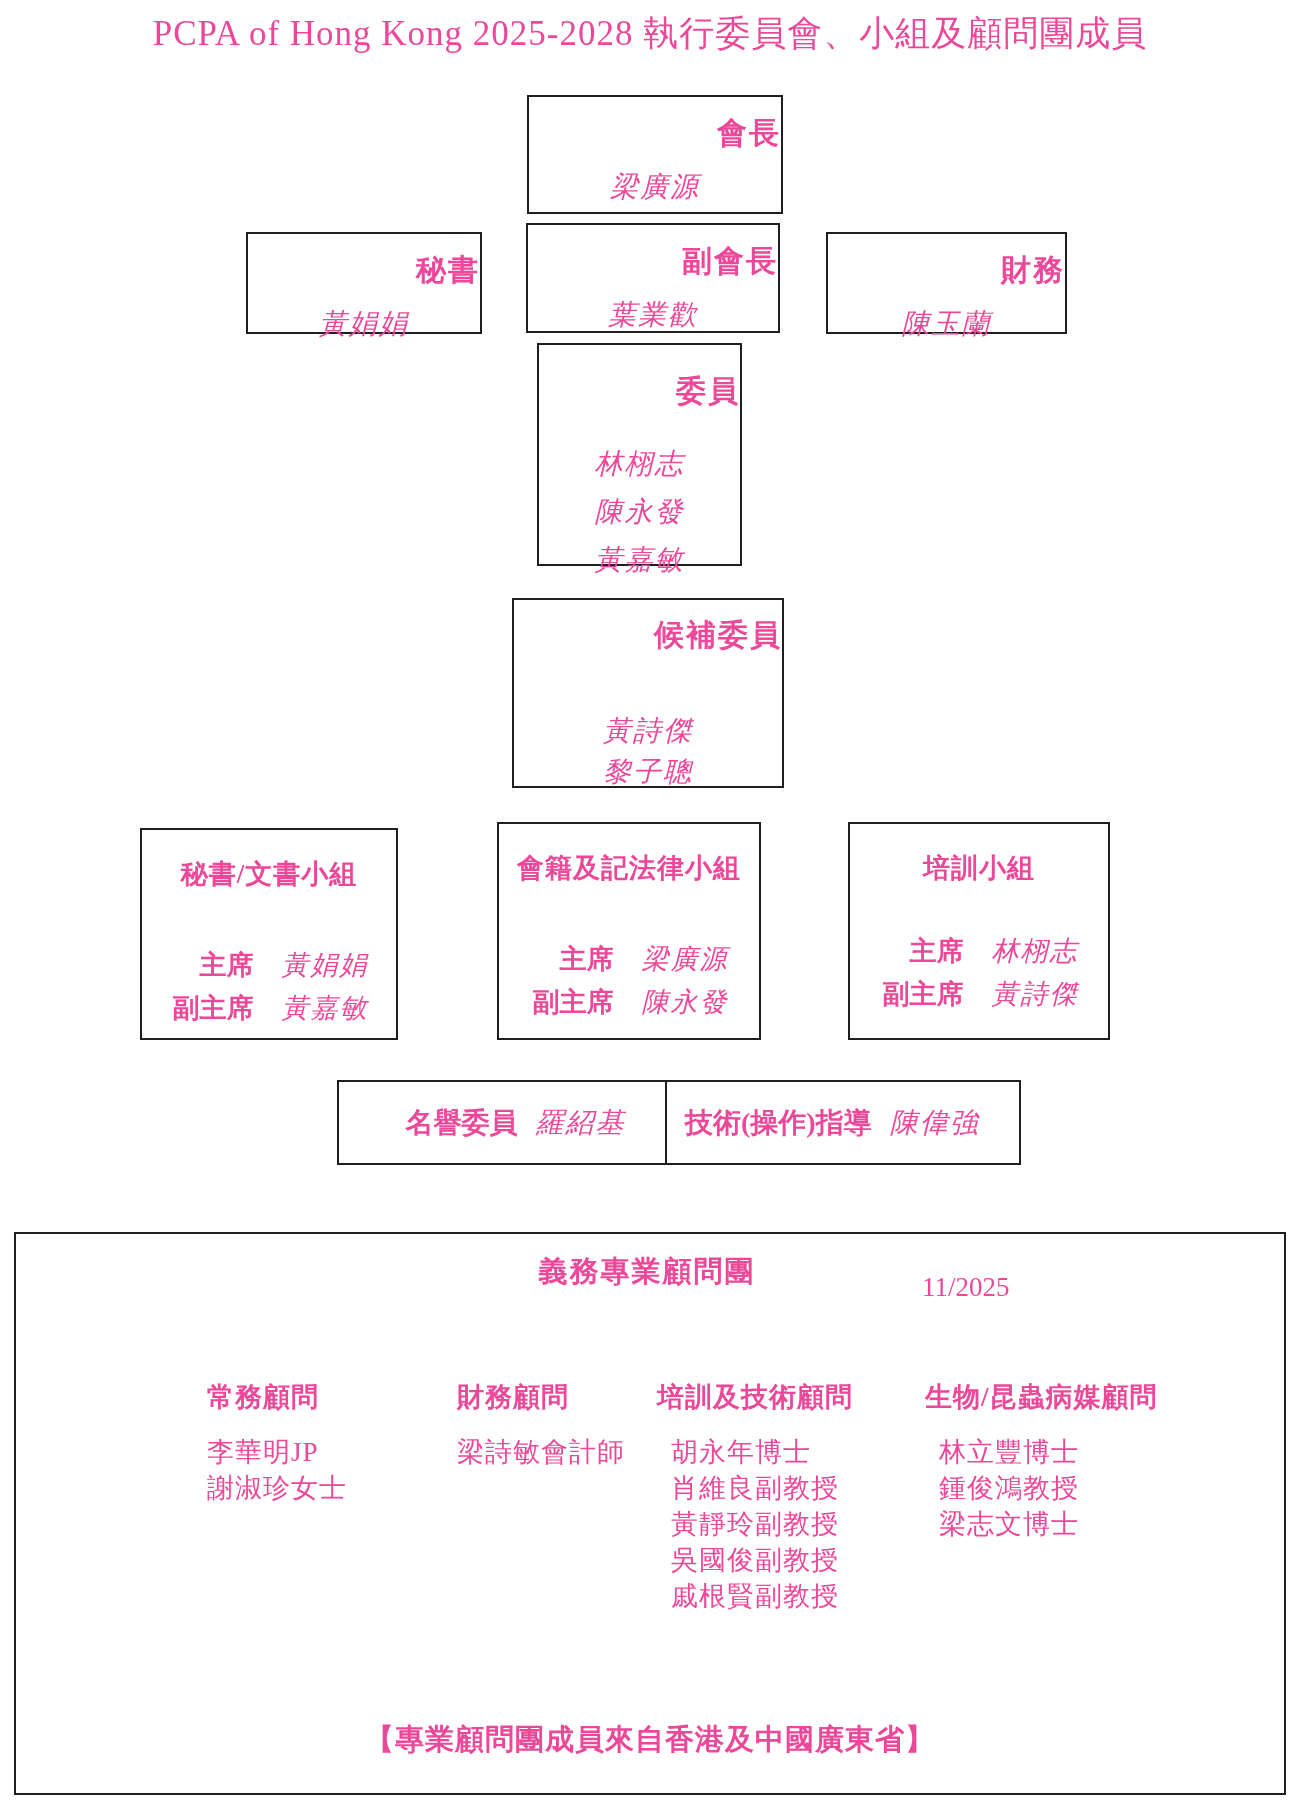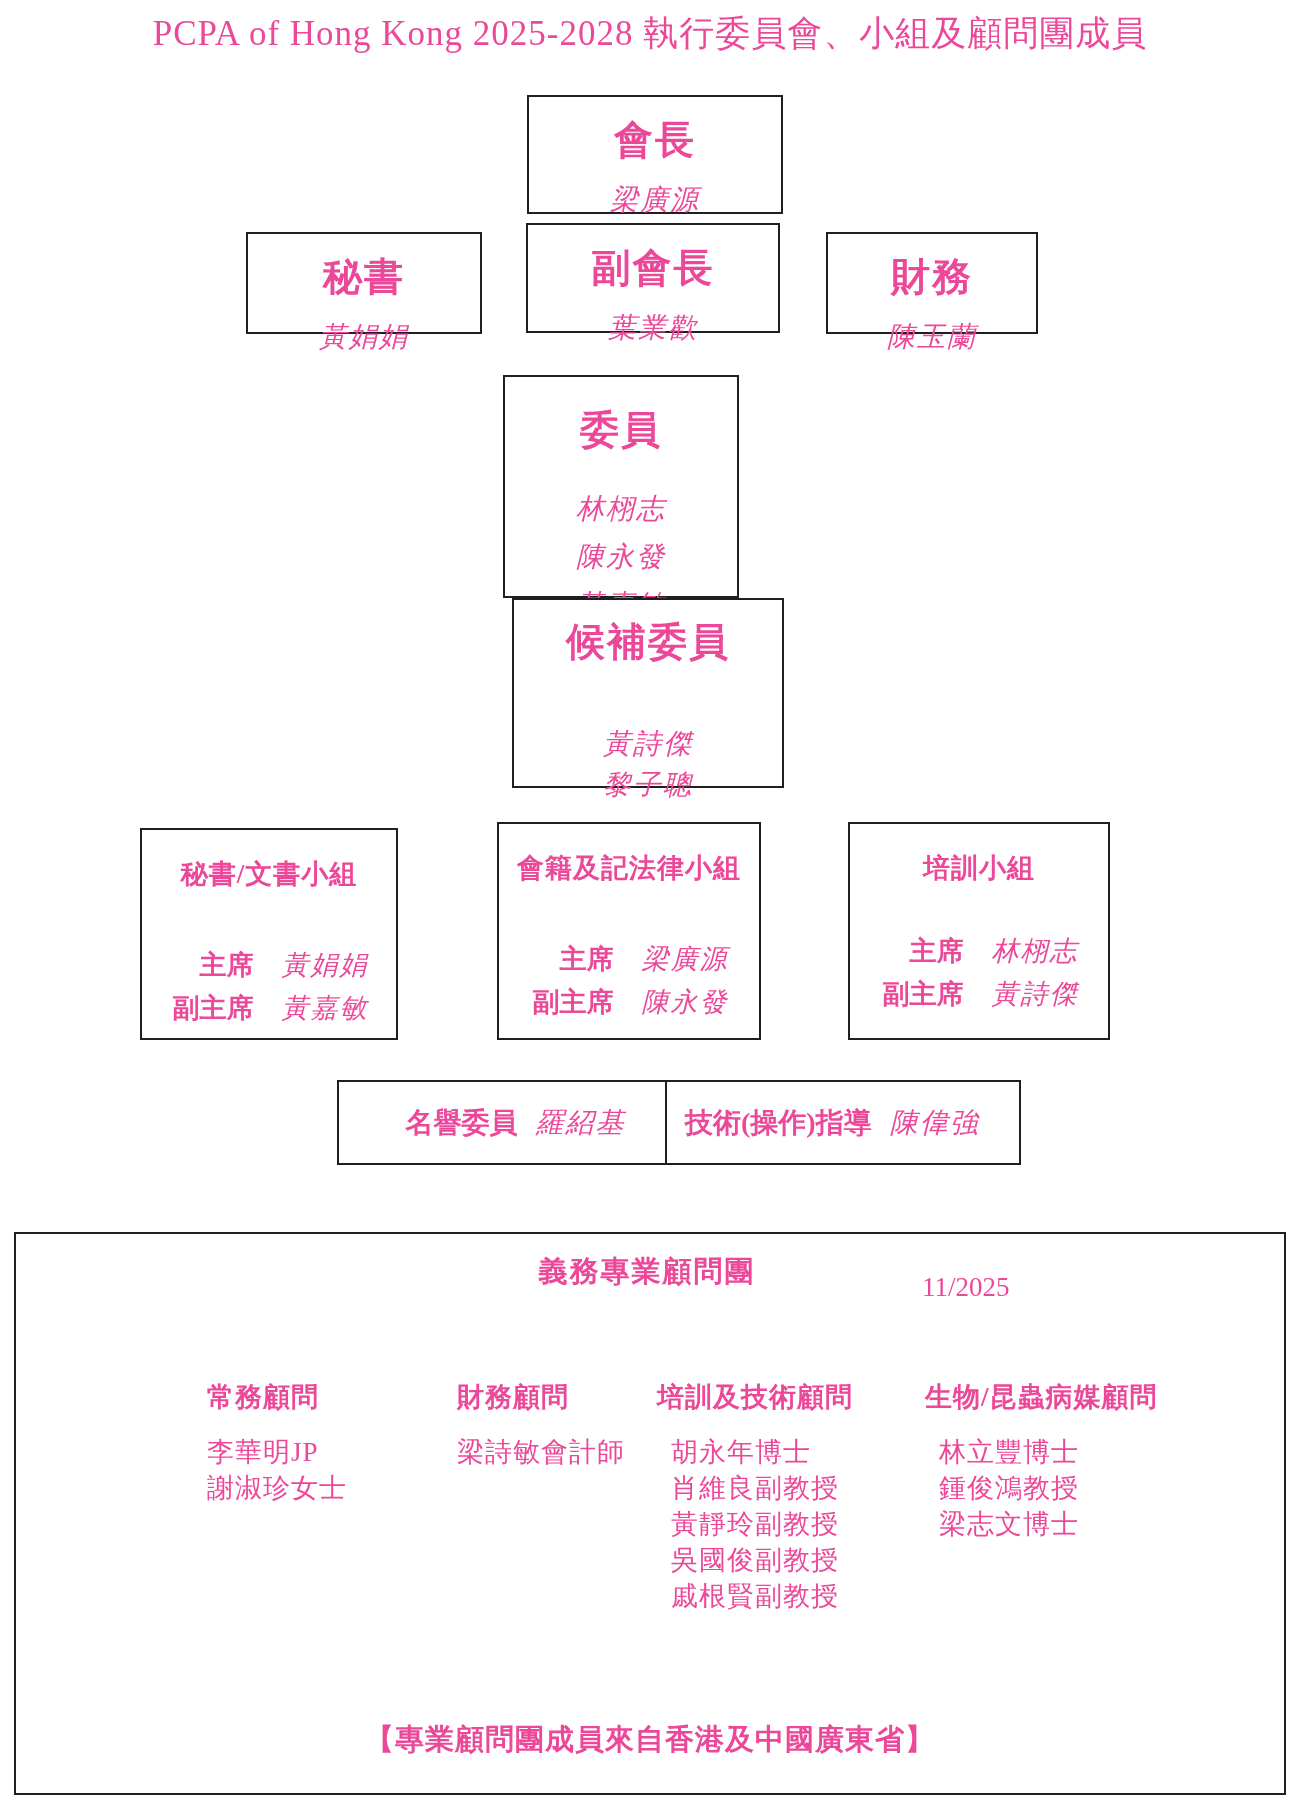--- a/index.html
+++ b/index.html
@@ -9,29 +9,29 @@
     margin:0 auto;overflow:hidden;
   }
   .doc-title{
     position:absolute;top:10px;left:0;width:100%;text-align:center;
     font-size:35px;font-weight:normal;margin:0;letter-spacing:1px;
   }
   .box{
     position:absolute;border:2px solid #1f1f1f;background:#fff;
     text-align:center;box-sizing:border-box;
   }
-  .box-title{font-weight:bold;font-size:39px;margin-top:16px;letter-spacing:2px;}
+  .box-title{font-weight:bold;font-size:30px;margin-top:16px;letter-spacing:2px;text-align:right;}
   .officer-name{font-style:italic;font-size:28px;margin-top:14px;letter-spacing:2px;}
 
   
   .b-president{left:527px;top:95px;width:256px;height:119px;}
   .b-secretary{left:246px;top:232px;width:236px;height:102px;}
   .b-vice{left:526px;top:223px;width:254px;height:110px;}
-  .b-treasurer{left:826px;top:232px;width:212px;height:102px;}
-  .b-members{left:503px;top:343px;width:236px;height:223px;margin-top:32px;}
+  .b-treasurer{left:826px;top:232px;width:241px;height:102px;}
+  .b-members{left:537px;top:343px;width:205px;height:223px;}
   .b-alternates{left:512px;top:598px;width:272px;height:190px;}
 
   .b-members .box-title{margin-top:26px;}
   .members-list{margin-top:28px;}
   .member-name{font-style:italic;font-size:28px;line-height:48px;letter-spacing:2px;}
   .b-alternates .box-title{margin-top:15px;}
   .alt-list{margin-top:54px;}
   .alt-list .member-name{line-height:41px;}
 
   

